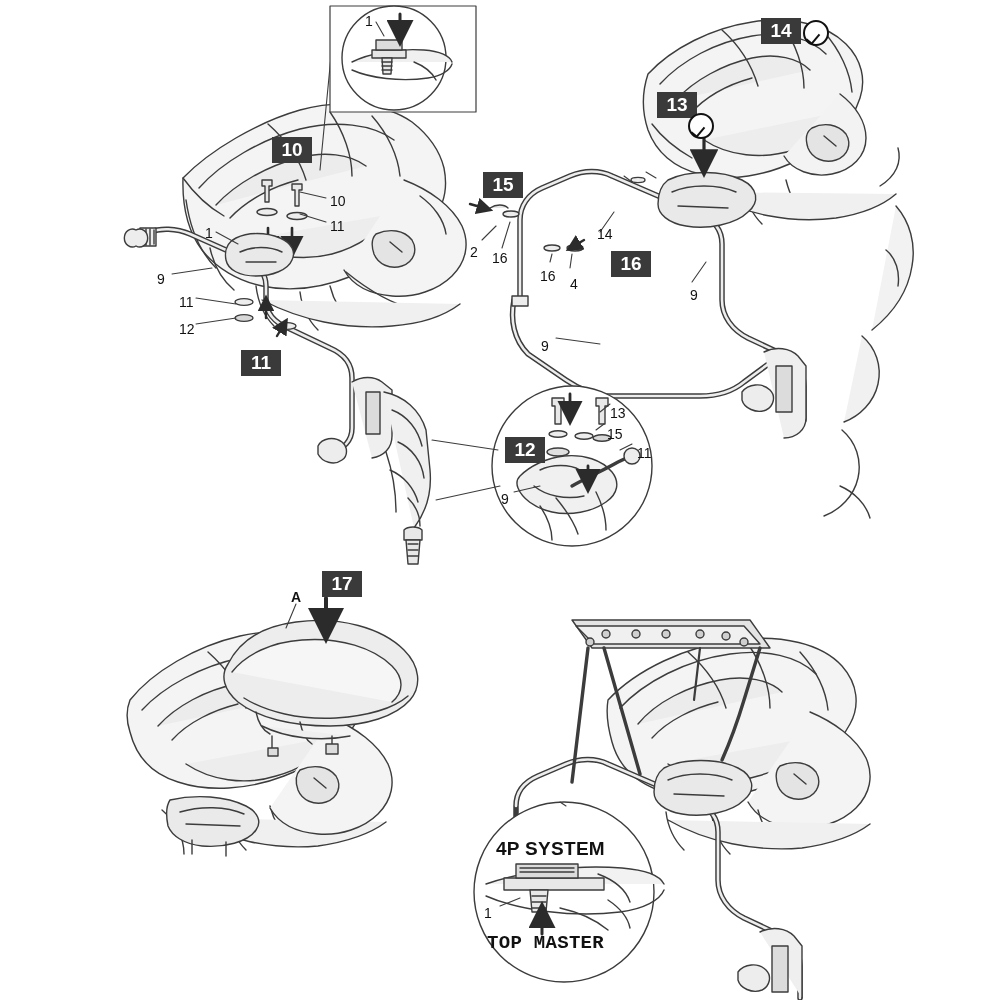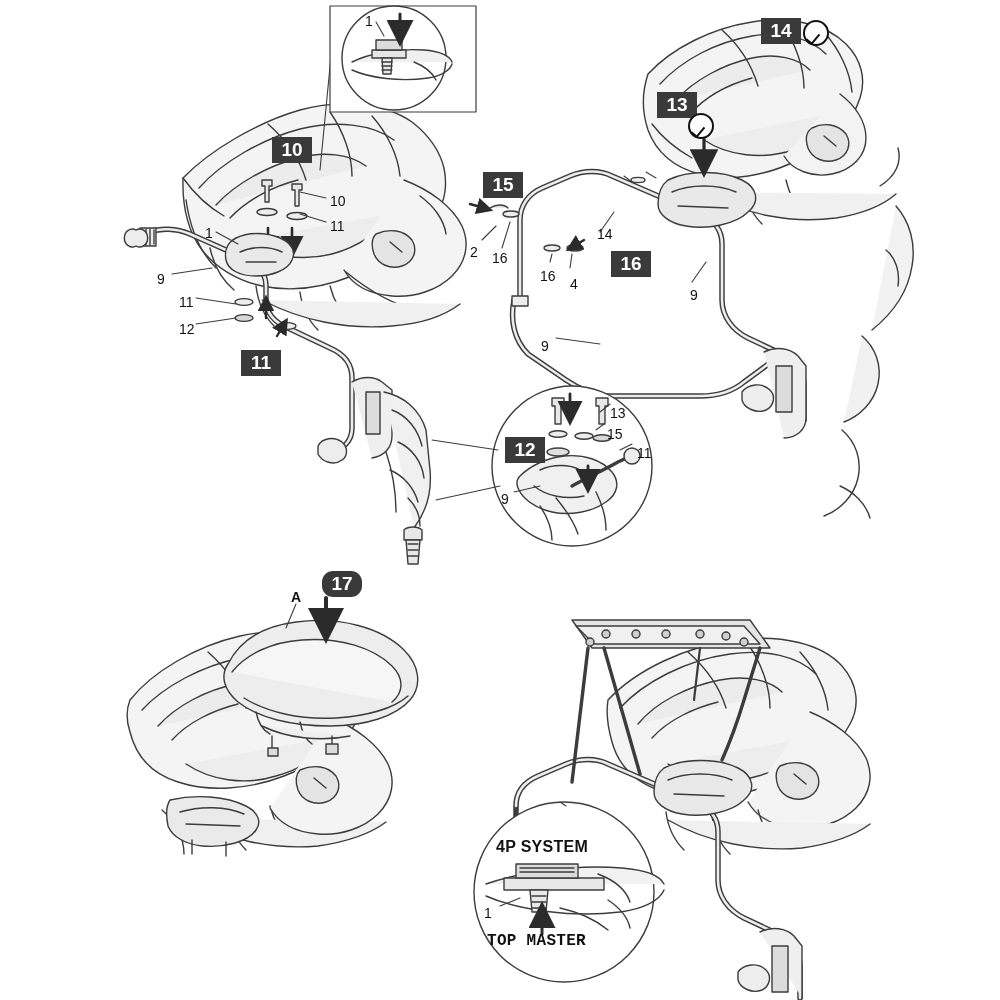--- a/index.html
+++ b/index.html
@@ -8,21 +8,21 @@
   svg.layer{position:absolute;left:0;top:0;width:1000px;height:1000px;}
   .stepbox{
     position:absolute;background:#3a3a3a;color:#fff;font-weight:bold;
     font-size:19px;line-height:26px;text-align:center;min-width:30px;height:26px;
     padding:0 5px;letter-spacing:0px;
   }
   .callout{
     position:absolute;font-size:14px;color:#111;font-weight:normal;line-height:14px;
   }
   .bigtext{
-    position:absolute;font-size:16px;font-weight:bold;color:#111;letter-spacing:0.3px;
+    position:absolute;font-size:19px;font-weight:bold;color:#111;letter-spacing:0.3px;
   }
   .check{
     position:absolute;width:22px;height:22px;border:2px solid #111;border-radius:50%;
     background:#fff;
   }
   .check:after{
     content:"";position:absolute;left:4px;top:9px;width:6px;height:11px;
     border-right:2.5px solid #111;border-bottom:2.5px solid #111;
     transform:rotate(40deg);
   }
@@ -397,21 +397,21 @@
     </g>
   </svg>
 
   <div class="stepbox" style="left:272px;top:137px;">10</div>
   <div class="stepbox" style="left:241px;top:350px;">11</div>
   <div class="stepbox" style="left:505px;top:437px;">12</div>
   <div class="stepbox" style="left:657px;top:92px;">13</div>
   <div class="stepbox" style="left:761px;top:18px;">14</div>
   <div class="stepbox" style="left:483px;top:172px;">15</div>
   <div class="stepbox" style="left:611px;top:251px;">16</div>
-  <div class="stepbox" style="left:322px;top:571px;border-radius:11px;">17</div>
+  <div class="stepbox" style="left:322px;top:571px;">17</div>
 
   <div class="check" style="left:803px;top:20px;"></div>
   <div class="check" style="left:688px;top:113px;"></div>
 
   <div class="callout" style="left:365px;top:14px;">1</div>
   <div class="callout" style="left:205px;top:226px;">1</div>
   <div class="callout" style="left:157px;top:272px;">9</div>
   <div class="callout" style="left:179px;top:295px;">11</div>
   <div class="callout" style="left:179px;top:322px;">12</div>
   <div class="callout" style="left:330px;top:194px;">10</div>

